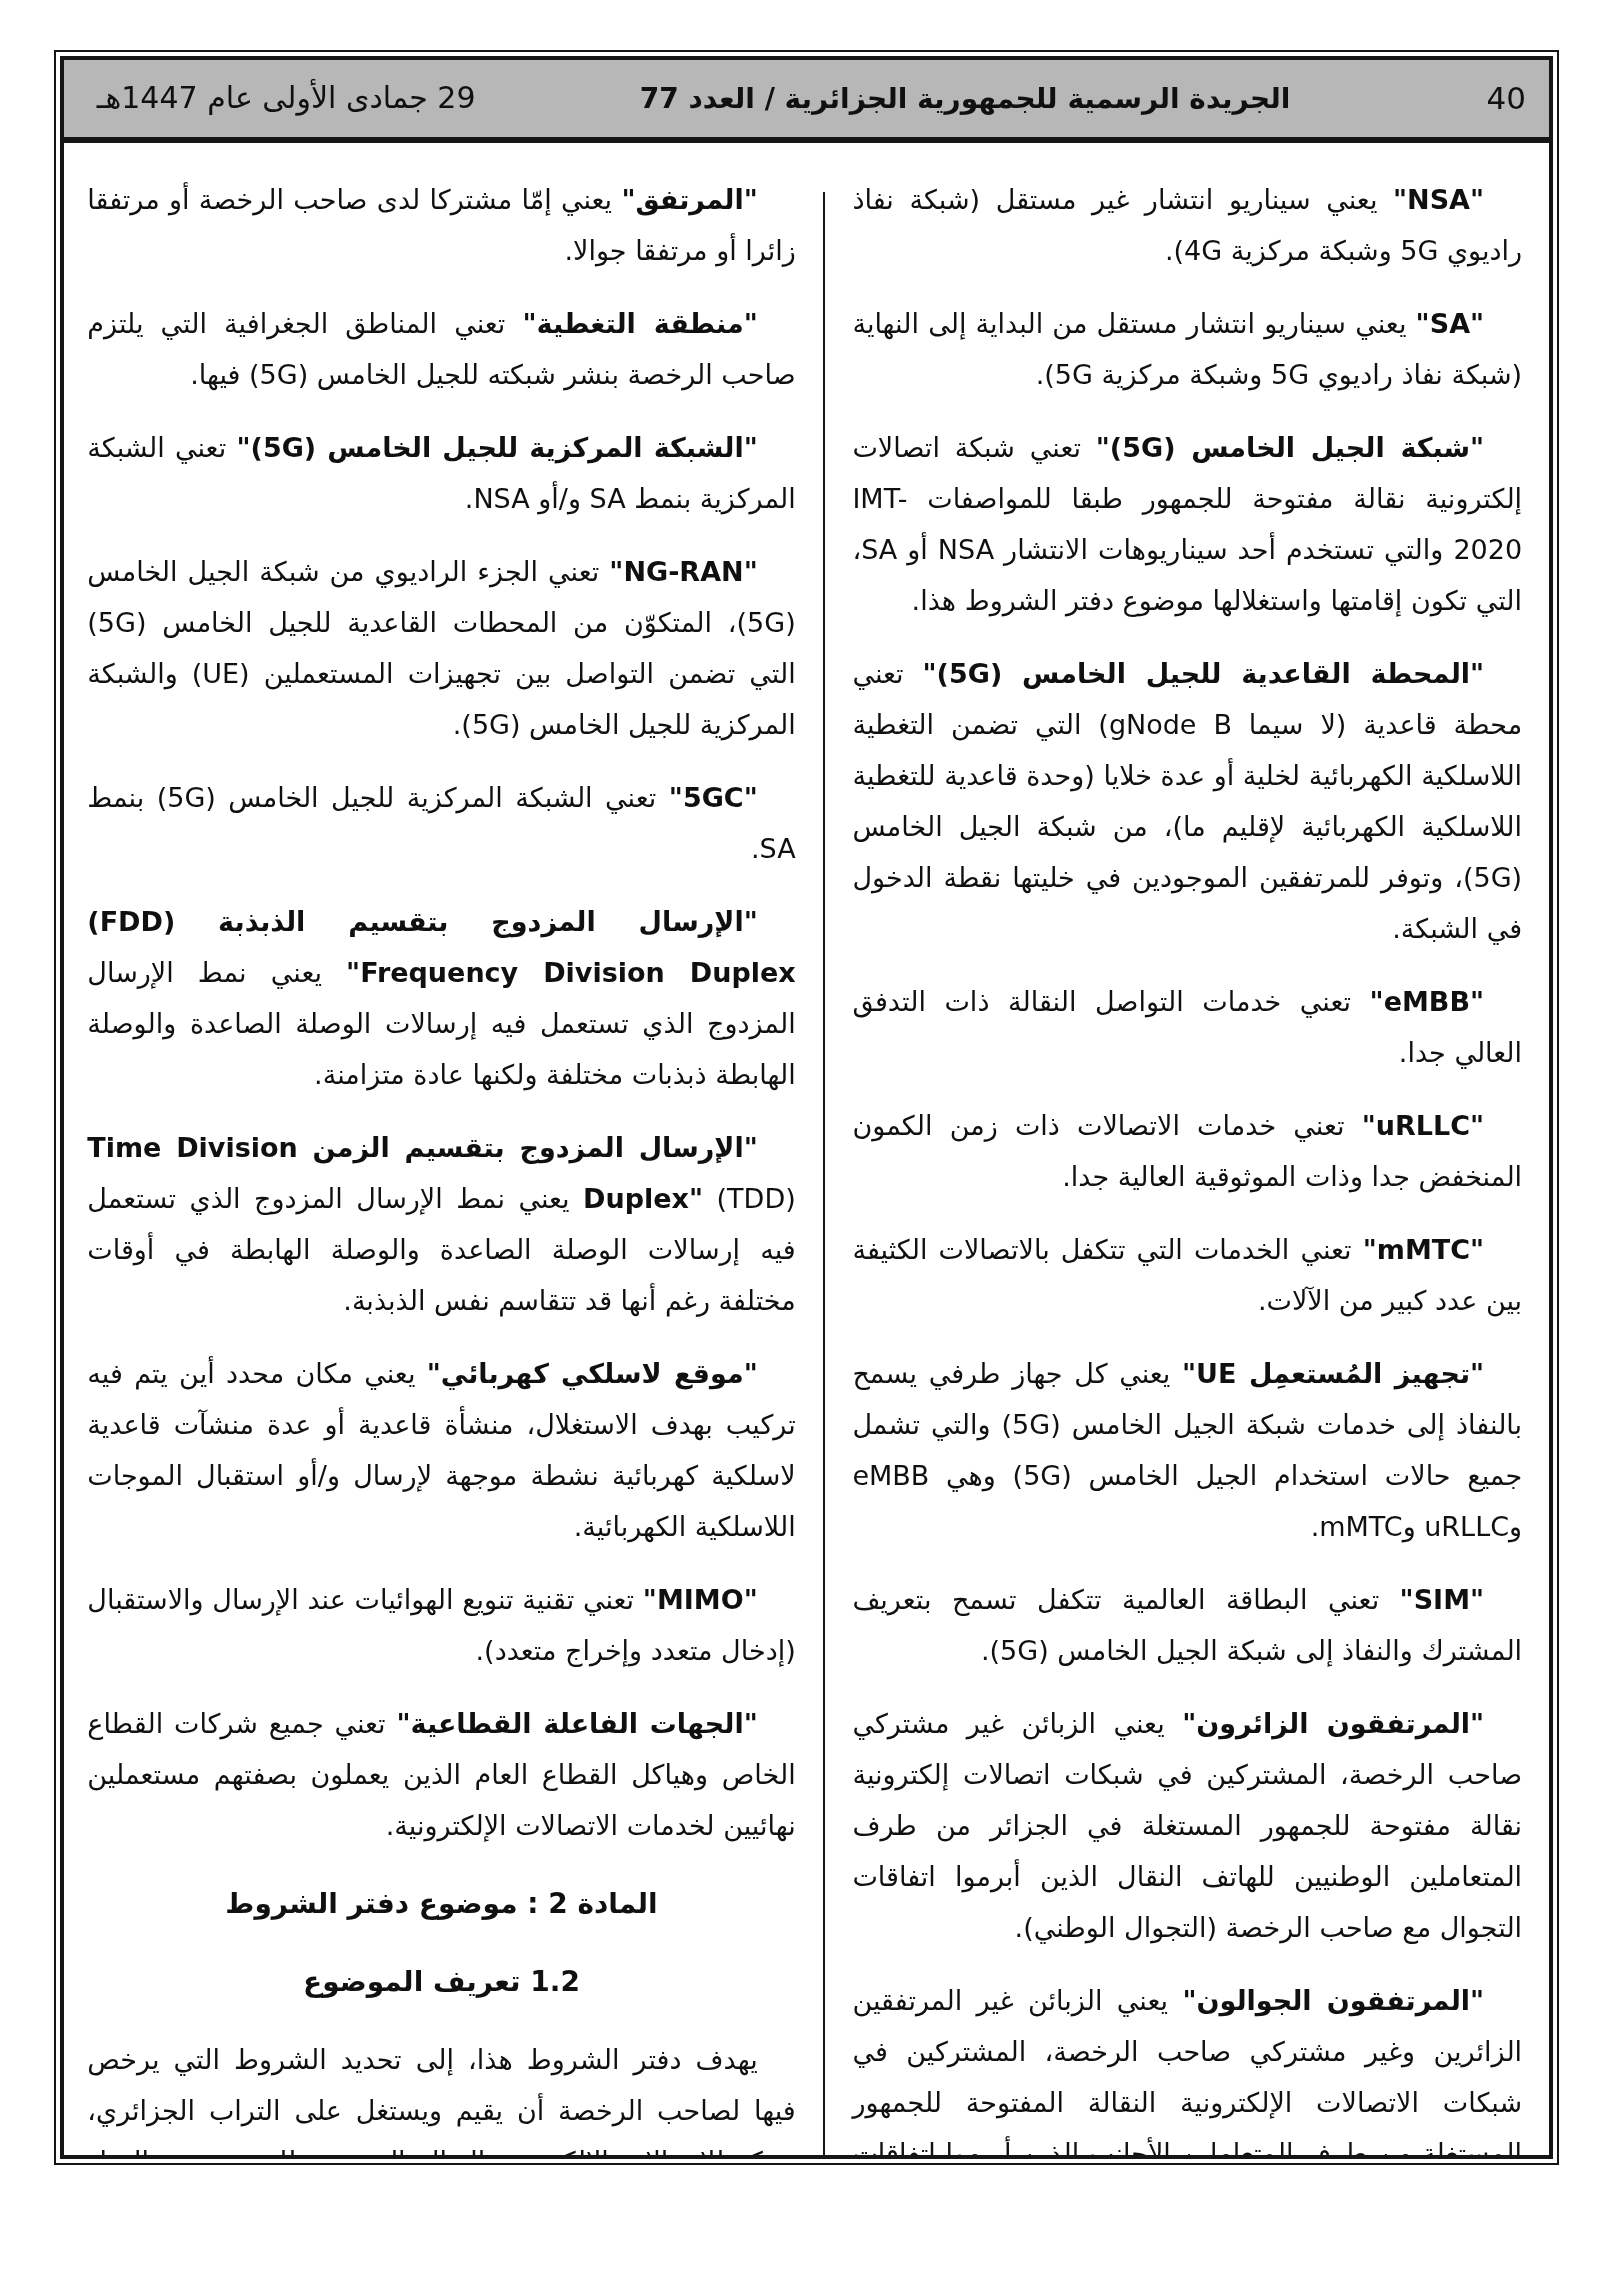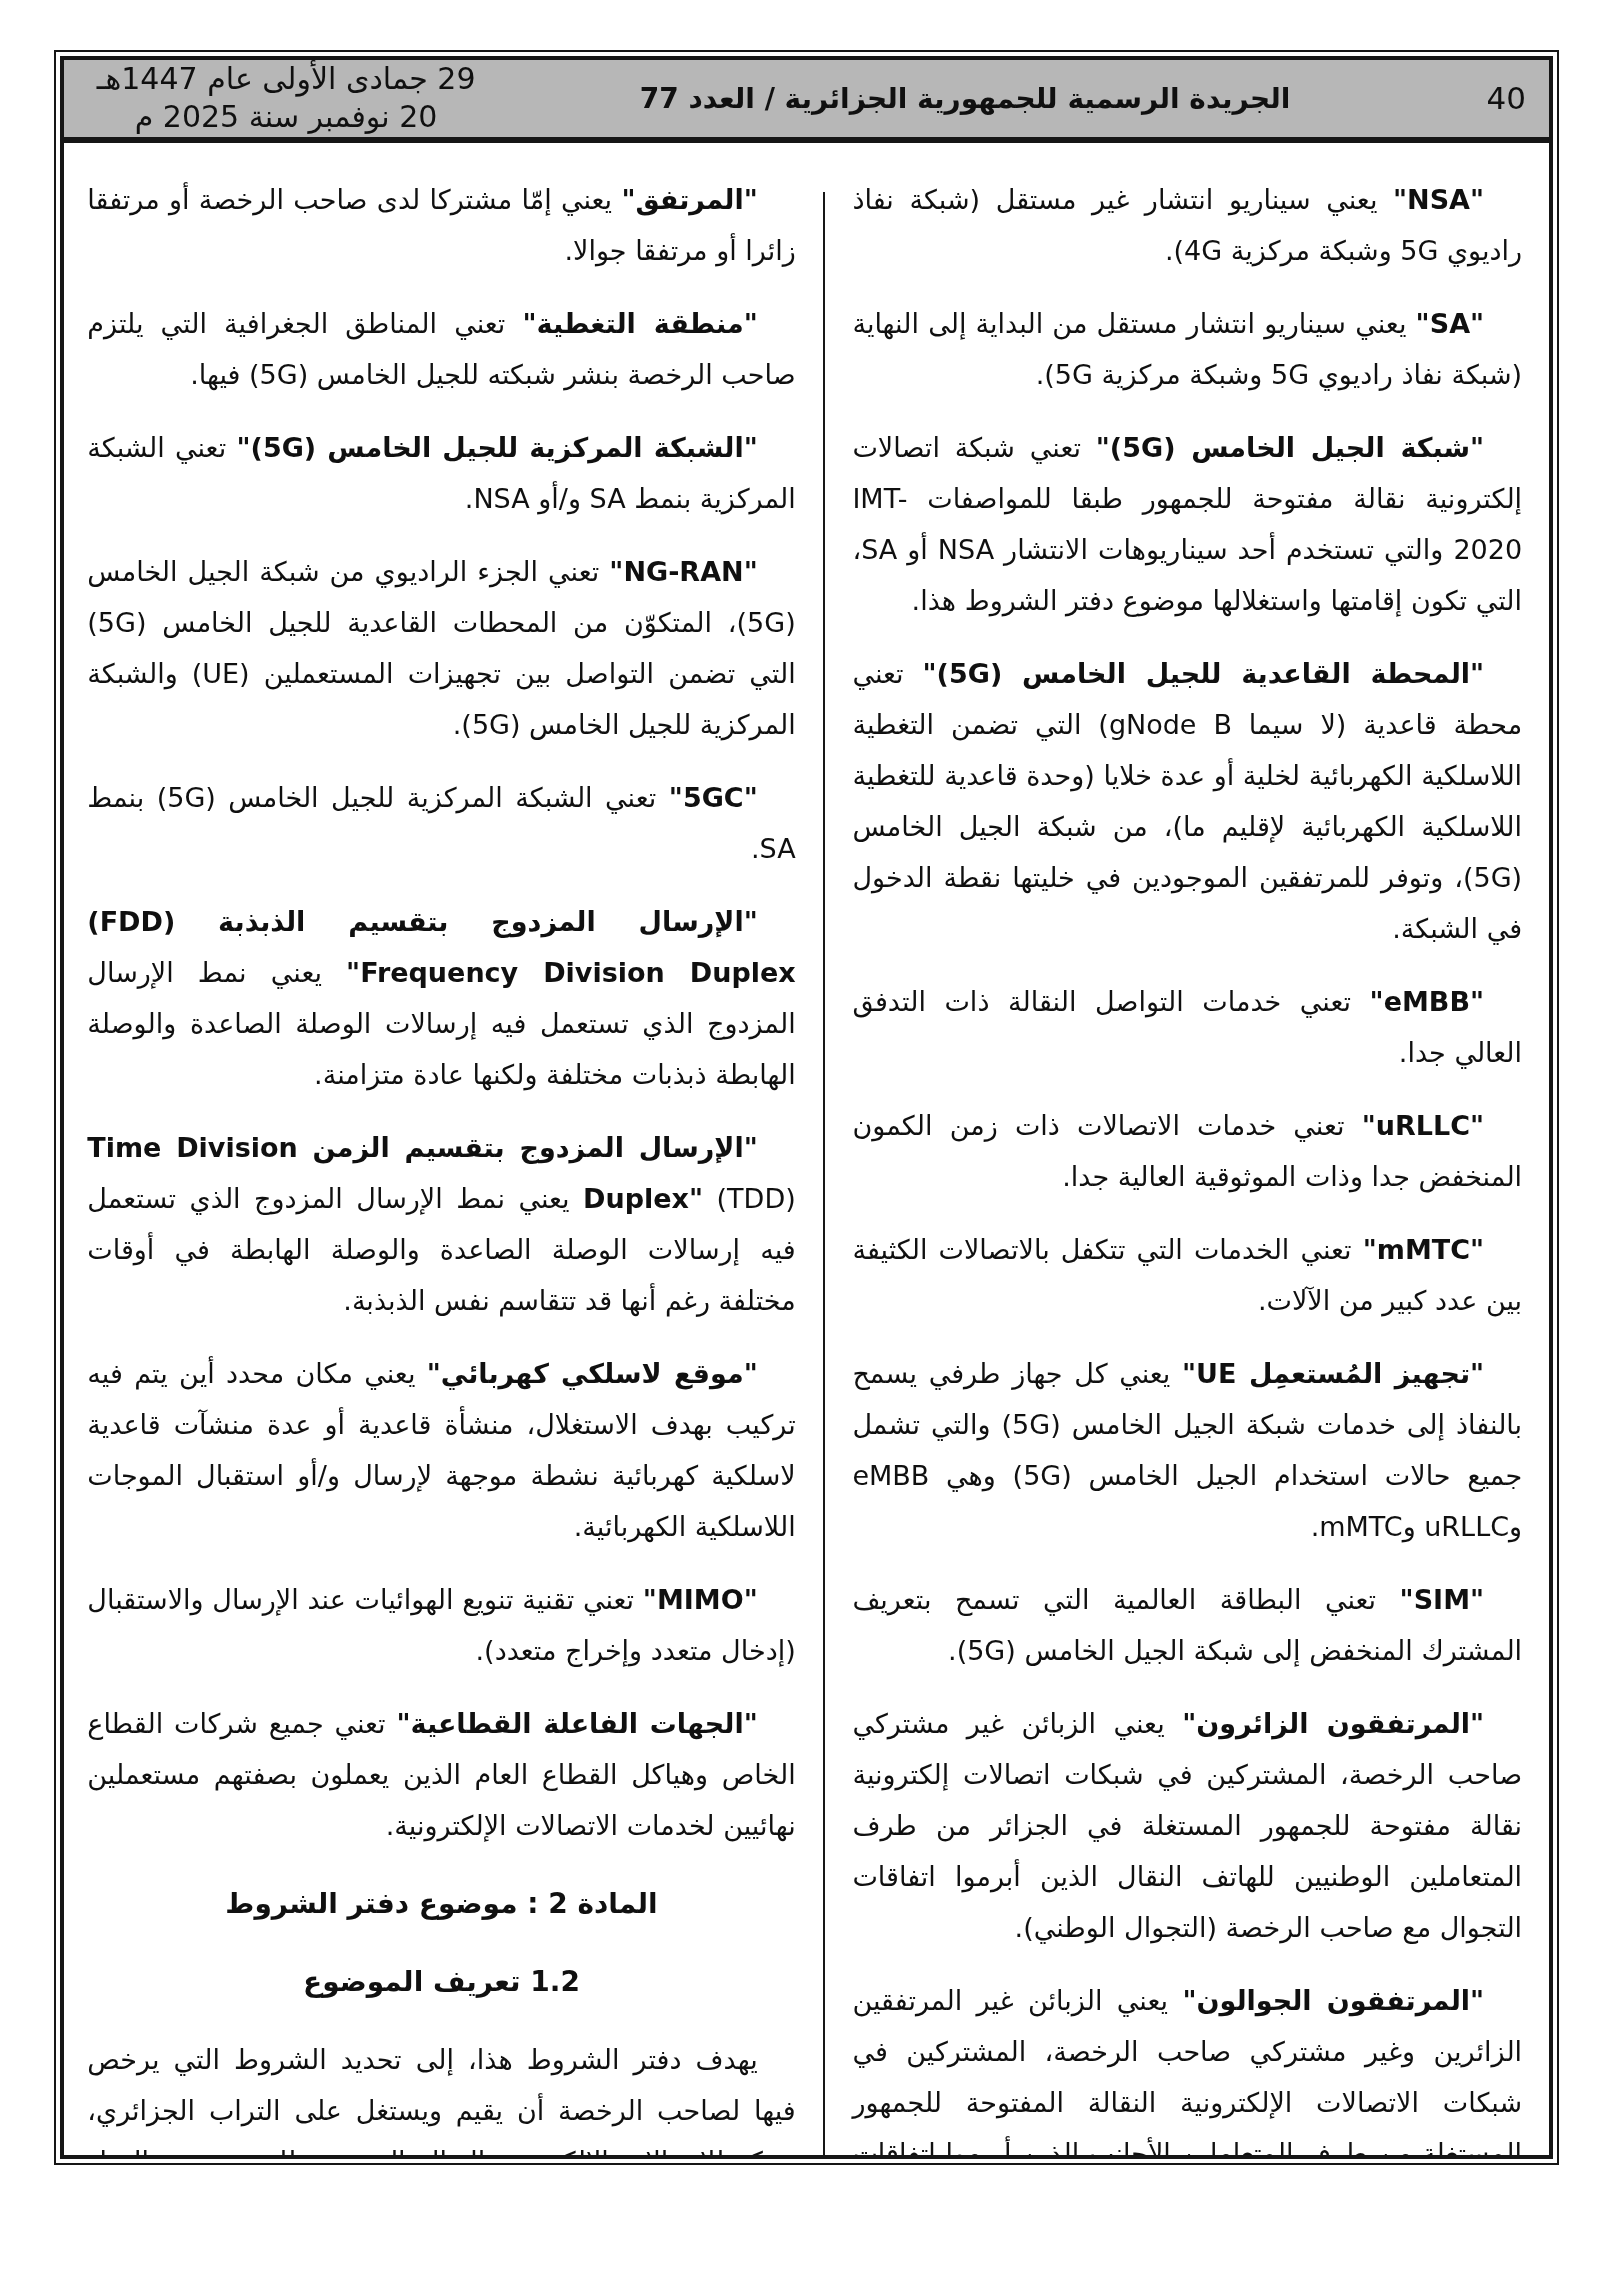--- a/index.html
+++ b/index.html
@@ -46,36 +46,35 @@
 <body>
 
 <div class="frame-outer">
   <div class="frame-inner">
 
     <div class="header-band">
       <div class="page-number">40</div>
       <div class="journal-title">الجريدة الرسمية للجمهورية الجزائرية / العدد 77</div>
       <div class="date-block">
         <div>29 جمادى الأولى عام 1447هـ</div>
-        <div>20 نوفمبر سنة 2025 م</div>
       </div>
     </div>
 
     <div class="columns">
 
       <div class="col col-right">
         <p class="para"><strong>"NSA"</strong><span> يعني سيناريو انتشار غير مستقل (شبكة نفاذ راديوي 5G وشبكة مركزية 4G).</span></p>
         <p class="para"><strong>"SA"</strong><span> يعني سيناريو انتشار مستقل من البداية إلى النهاية (شبكة نفاذ راديوي 5G وشبكة مركزية 5G).</span></p>
         <p class="para"><strong>"شبكة الجيل الخامس (5G)"</strong><span> تعني شبكة اتصالات إلكترونية نقالة مفتوحة للجمهور طبقا للمواصفات IMT-2020 والتي تستخدم أحد سيناريوهات الانتشار NSA أو SA، التي تكون إقامتها واستغلالها موضوع دفتر الشروط هذا.</span></p>
         <p class="para"><strong>"المحطة القاعدية للجيل الخامس (5G)"</strong><span> تعني محطة قاعدية (لا سيما gNode B) التي تضمن التغطية اللاسلكية الكهربائية لخلية أو عدة خلايا (وحدة قاعدية للتغطية اللاسلكية الكهربائية لإقليم ما)، من شبكة الجيل الخامس (5G)، وتوفر للمرتفقين الموجودين في خليتها نقطة الدخول في الشبكة.</span></p>
         <p class="para"><strong>"eMBB"</strong><span> تعني خدمات التواصل النقالة ذات التدفق العالي جدا.</span></p>
         <p class="para"><strong>"uRLLC"</strong><span> تعني خدمات الاتصالات ذات زمن الكمون المنخفض جدا وذات الموثوقية العالية جدا.</span></p>
         <p class="para"><strong>"mMTC"</strong><span> تعني الخدمات التي تتكفل بالاتصالات الكثيفة بين عدد كبير من الآلات.</span></p>
         <p class="para"><strong>"تجهيز المُستعمِل UE"</strong><span> يعني كل جهاز طرفي يسمح بالنفاذ إلى خدمات شبكة الجيل الخامس (5G) والتي تشمل جميع حالات استخدام الجيل الخامس (5G) وهي eMBB وuRLLC وmMTC.</span></p>
-        <p class="para"><strong>"SIM"</strong><span> تعني البطاقة العالمية التي تسمح بتعريف المشترك المنخفض إلى شبكة الجيل الخامس (5G).</span></p>
+        <p class="para"><strong>"SIM"</strong><span> تعني البطاقة العالمية تتكفل تسمح بتعريف المشترك والنفاذ إلى شبكة الجيل الخامس (5G).</span></p>
         <p class="para"><strong>"المرتفقون الزائرون"</strong><span> يعني الزبائن غير مشتركي صاحب الرخصة، المشتركين في شبكات اتصالات إلكترونية نقالة مفتوحة للجمهور المستغلة في الجزائر من طرف المتعاملين الوطنيين للهاتف النقال الذين أبرموا اتفاقات التجوال مع صاحب الرخصة (التجوال الوطني).</span></p>
         <p class="para"><strong>"المرتفقون الجوالون"</strong><span> يعني الزبائن غير المرتفقين الزائرين وغير مشتركي صاحب الرخصة، المشتركين في شبكات الاتصالات الإلكترونية النقالة المفتوحة للجمهور المستغلة من طرف المتعاملين الأجانب الذين أبرموا اتفاقات التجوال مع صاحب الرخصة (التجوال الدولي).</span></p>
       </div>
 
       <div class="col-divider"></div>
 
       <div class="col col-left">
         <p class="para"><strong>"المرتفق"</strong><span> يعني إمّا مشتركا لدى صاحب الرخصة أو مرتفقا زائرا أو مرتفقا جوالا.</span></p>
         <p class="para"><strong>"منطقة التغطية"</strong><span> تعني المناطق الجغرافية التي يلتزم صاحب الرخصة بنشر شبكته للجيل الخامس (5G) فيها.</span></p>
         <p class="para"><strong>"الشبكة المركزية للجيل الخامس (5G)"</strong><span> تعني الشبكة المركزية بنمط SA و/أو NSA.</span></p>

